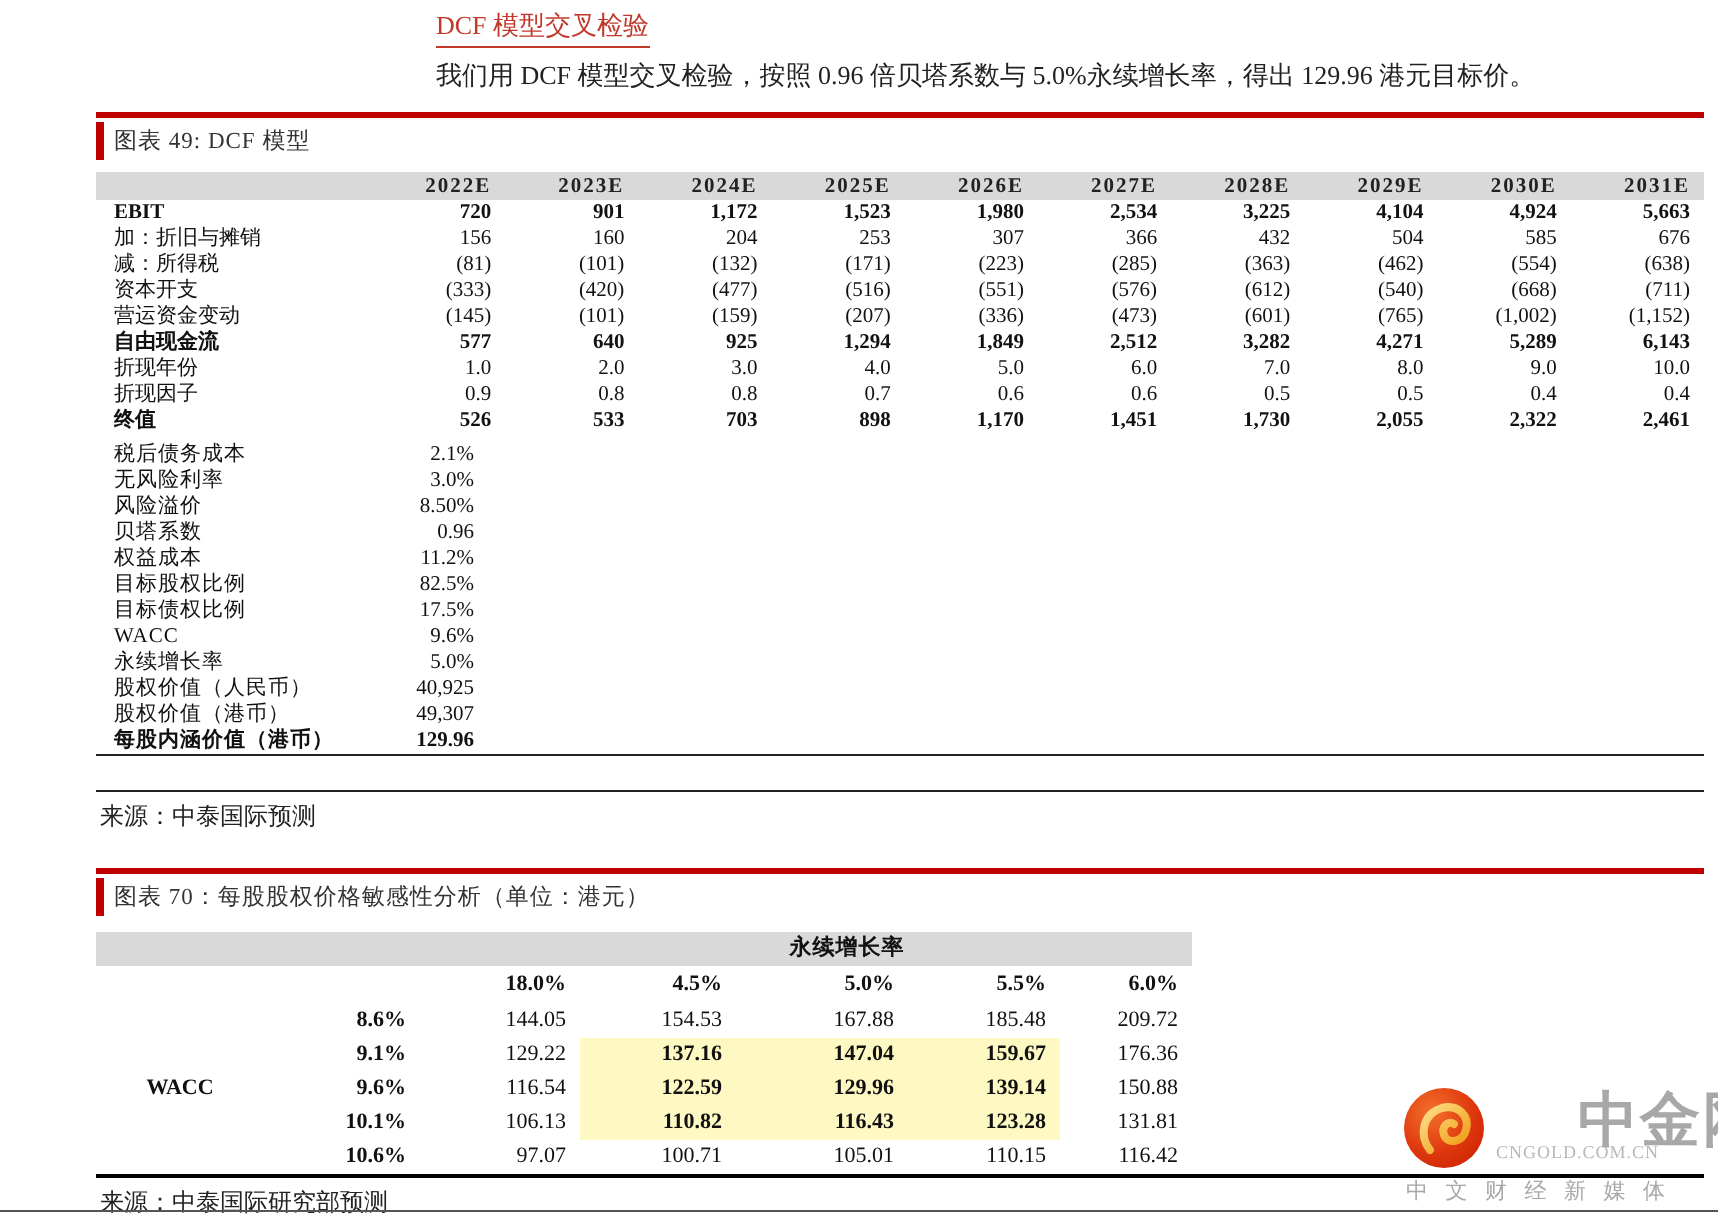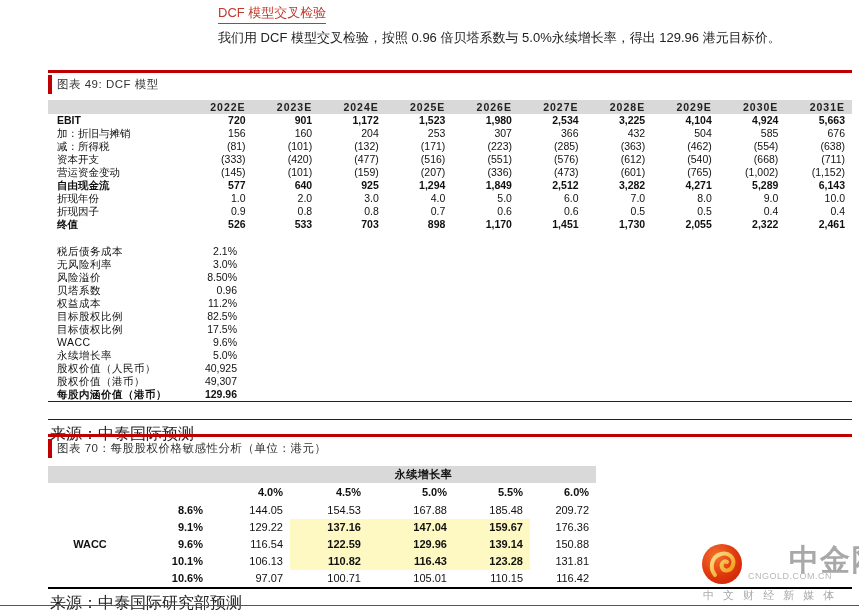--- a/index.html
+++ b/index.html
@@ -1,41 +1,41 @@
 <!DOCTYPE html>
 <html><head>
 <meta charset="utf-8">
 <style>
   html,body{margin:0;padding:0;background:#fff;}
   .page{
     position:relative;width:859px;height:614px;background:#fff;overflow:hidden;
-    font-family:Liberation Sans, sans-serif;color:#111;
+    font-family:Liberation Serif, serif;color:#111;
   }
   
   .doc-title{
     position:absolute;left:218px;top:4px;font-size:13px;color:#c0392b;
     border-bottom:1px solid #c0392b;padding-bottom:1px;font-weight:normal;
   }
   .doc-intro{position:absolute;left:218px;top:29px;font-size:13px;color:#222;white-space:nowrap;}
   
   .fig{position:absolute;left:48px;width:804px;border-top:3px solid #c00000;}
   .fig-caption{position:relative;height:23px;padding:4px 0 0 9px;font-size:11.5px;color:#333;letter-spacing:.5px;}
   .accent-bar{position:absolute;left:0;top:2px;width:4px;height:19px;background:#c00000;}
   .rule{height:0;border-bottom:1px solid #222;}
-  .source{font-size:16px;color:#222;padding:4px 0 0 2px;}
-  
-  .fig49{top:70px;}
+  .source{font-size:12px;color:#222;padding:4px 0 0 2px;}
+  
+  .fig49{top:56px;}
   table{border-collapse:collapse;table-layout:fixed;}
   .dcf-table{width:804px;font-size:10.5px;}
   .dcf-table th,.dcf-table td{padding:0 7px 0 0;height:13px;line-height:13px;text-align:right;overflow:hidden;white-space:nowrap;}
   .dcf-table thead th{background:#d9d9d9;height:14px;font-weight:bold;letter-spacing:1px;font-size:10.5px;color:#222;}
   .dcf-table .lbl{text-align:left;padding:0 0 0 9px;}
   .dcf-table tr.bold td{font-weight:bold;}
   
-  .param-block{margin-top:14px;font-size:10.5px;}
+  .param-block{margin-top:4px;font-size:10.5px;}
   .param-row{display:flex;height:13px;line-height:13px;}
   .param-row .plbl{width:142px;padding-left:9px;box-sizing:border-box;letter-spacing:.5px;}
   .param-row .pval{width:47px;text-align:right;}
   .param-row.bold{font-weight:bold;}
   .fig49 .gap17{height:17px;}
   
   .fig50{top:434px;}
   .sens-table{width:548px;font-size:11px;margin-top:2px;}
   .sens-table td,.sens-table th{height:17px;line-height:17px;text-align:right;padding:0 7px 0 0;white-space:nowrap;}
   .sens-band{background:#d9d9d9;height:16px;}
@@ -289,21 +289,21 @@
       </colgroup>
       <thead>
         <tr>
           <th class="sens-band" colspan="7">
             <span class="band-label">永续增长率</span>
           </th>
         </tr>
         <tr id="sens-head">
             <th class="colhead"></th>
             <th class="colhead"></th>
-            <th class="colhead">4.0%</th>
+            <th class="colhead">18.0%</th>
             <th class="colhead">4.5%</th>
             <th class="colhead">5.0%</th>
             <th class="colhead">5.5%</th>
             <th class="colhead">6.0%</th>
           </tr>
       </thead>
       <tbody id="sens-body">
           <tr>
             <td class="grp"></td>
             <td class="wlbl">8.6%</td>

